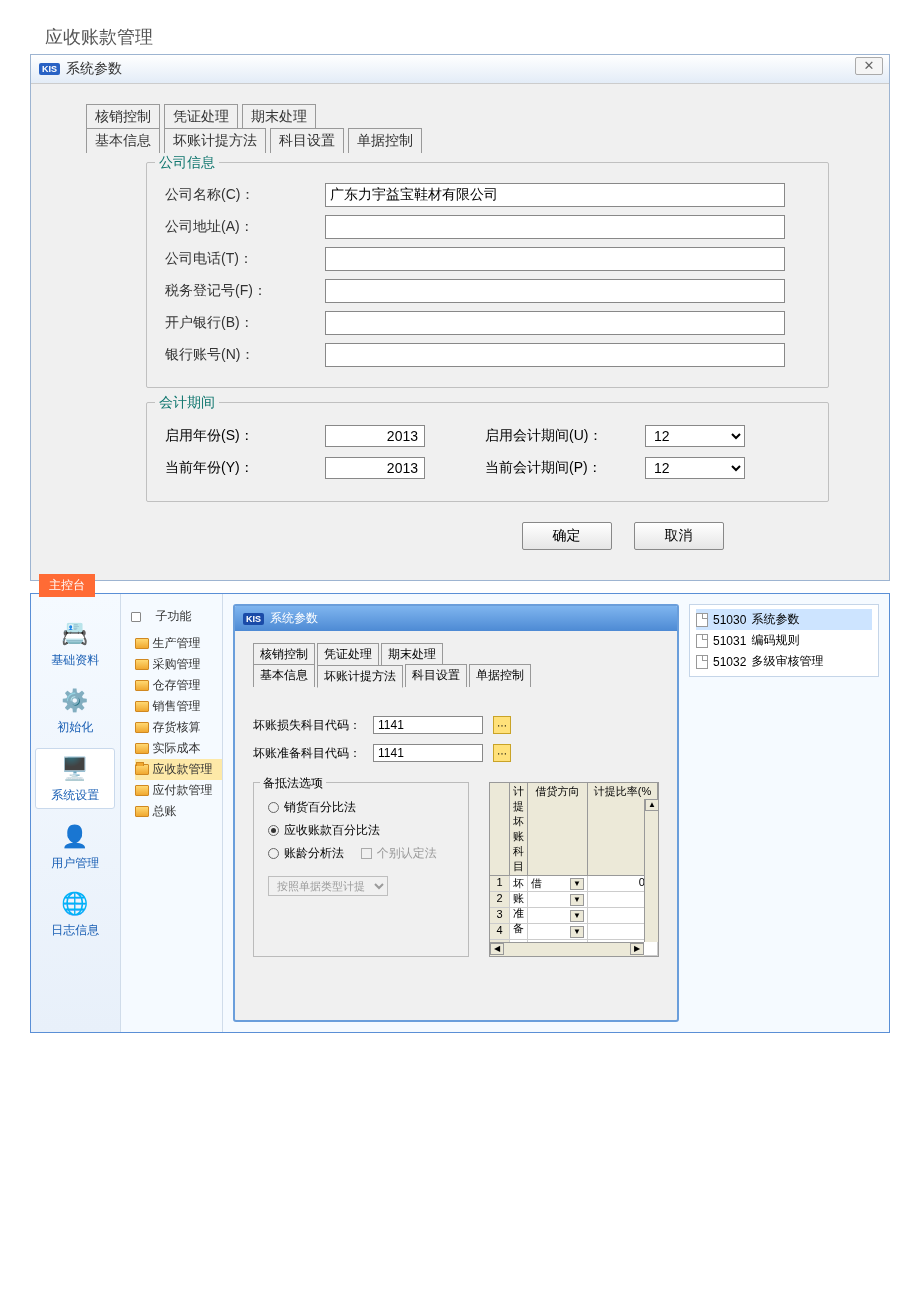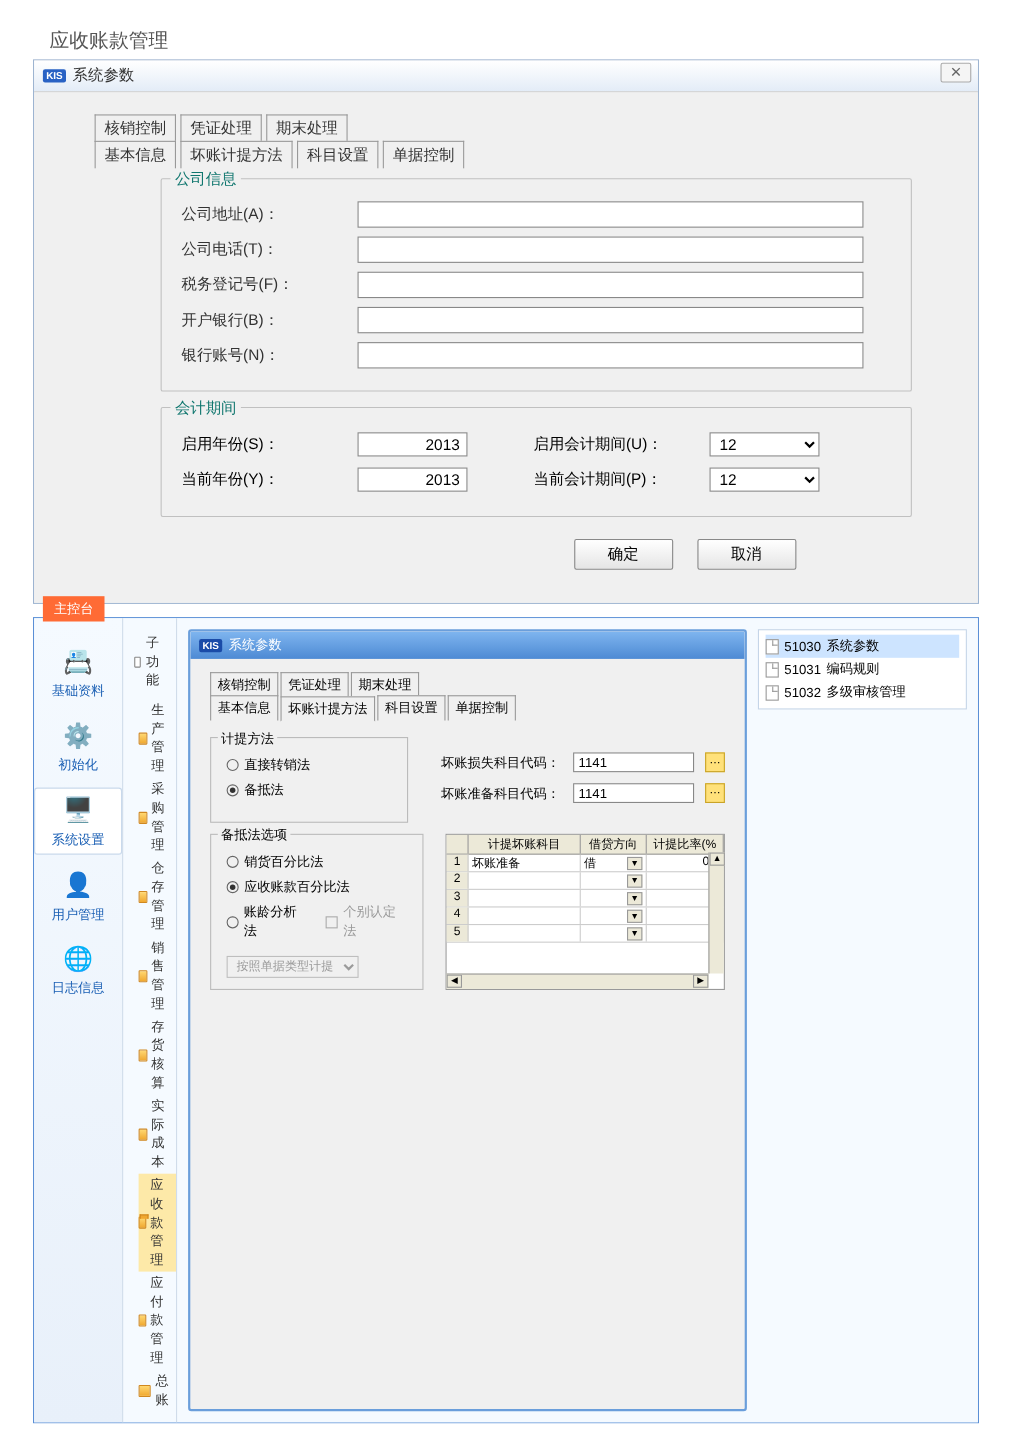--- a/index.html
+++ b/index.html
@@ -41,21 +41,21 @@
     .console-tab-strip { position: absolute; top: -20px; left: 8px; }
     .console-tab { background: #ff6b35; color: #fff; padding: 3px 10px; font-size: 12px; display: inline-block; }
     
     .sidebar-icons { width: 130px; padding: 20px 0; display: flex; flex-direction: column; align-items: center; gap: 8px; background: linear-gradient(#f5faff,#e8f0fa); }
     .sidebar-item { display: flex; flex-direction: column; align-items: center; gap: 2px; cursor: pointer; padding: 4px; width: 80px; }
     .sidebar-item.active { background: #fff; border: 1px solid #c9d9ec; border-radius: 3px; }
     .sidebar-icon { width: 32px; height: 32px; display: flex; align-items: center; justify-content: center; font-size: 22px; }
     .sidebar-label { color: #1a5fb4; font-size: 12px; }
     
     .subfunc-panel { width: 150px; padding: 10px 0; background: #f5faff; border-left: 1px solid #d0dcea; }
-    .panel-header { display: flex; align-items: center; gap: 5px; padding: 4px 10px 8px; color: #333; font-size: 12px; }
+    .panel-header { display: flex; align-items: center; gap: 15px; padding: 4px 10px 8px; color: #333; font-size: 12px; }
     .panel-header-box { width: 10px; height: 10px; background: #fff; border: 1px solid #888; border-radius: 1px; display:inline-block;}
     .tree-list { list-style: none; padding-left: 14px; }
     .tree-item { display: flex; align-items: center; gap: 4px; padding: 2px 0; cursor: pointer; color: #333; font-size: 12px; }
     .tree-item.selected { background: #fde9a8; }
     .folder-icon { width: 14px; height: 11px; background: linear-gradient(#ffd872,#f0a830); border: 1px solid #d08820; border-radius: 1px; display: inline-block; position: relative; }
     .folder-icon.open::before { content:""; position:absolute; left:0; top:-3px; width:6px; height:3px; background:#f0a830; border:1px solid #d08820; border-bottom:none; }
     
     .main-area { flex: 1; padding: 10px; background: #f5faff; border-left: 1px solid #d0dcea; position: relative; display:flex; }
     
     .detail-panel { width: 200px; padding-left: 10px; }
@@ -80,21 +80,21 @@
     .radio-dot { width:11px; height:11px; border:1px solid #666; border-radius:50%; display:inline-flex; align-items:center; justify-content:center;}
     .radio-dot.checked::after { content:""; width:5px; height:5px; background:#333; border-radius:50%; }
     
     .code-rows { flex:1; padding-top:4px; }
     .code-row { display:flex; align-items:center; gap:10px; margin:10px 0; font-size:12px;}
     .code-label { width:110px;}
     .code-input { width:110px; height:18px; border:1px solid #888; background:#fff; font-size:12px; padding:0 4px;}
     .lookup-btn { width:18px; height:18px; background:#ffe17a; border:1px solid #c9a327; display:inline-flex; align-items:center; justify-content:center; cursor:pointer; font-size:10px;}
     
     .lower-section { display:flex; gap:20px; margin-top:10px;}
-    .option-group { border:1px solid #bbb; padding:10px 14px; position:relative; width:194px;}
+    .option-group { border:1px solid #bbb; padding:10px 14px; position:relative; width:216px;}
     .option-group .leg { position:absolute; top:-8px; left:6px; background:#f0f0f0; padding:0 3px; font-size:12px;}
     .chk-box { width:11px; height:11px; border:1px solid #aaa; display:inline-block;}
     .sel-disabled { width:120px; height:20px; border:1px solid #aaa; background:#f0f0f0; color:#777; font-size:11px; padding:0 4px; margin-top:8px;}
     
     .grid { flex:1; border:1px solid #999; background:#fff; font-size:11px; position:relative;}
     .grid-head { display:flex; background:#ece9d8; border-bottom:1px solid #999;}
     .gh { border-right:1px solid #999; padding:1px 3px; text-align:center;}
     .gh1{width:20px;} .gh2{flex:1;} .gh3{width:60px;} .gh4{width:70px;}
     .grid-row { display:flex; border-bottom:1px solid #ccc; height:16px;}
     .gc { border-right:1px solid #ccc; padding:0 3px;}
@@ -124,20 +124,24 @@
     <div class="tab-row">
       <div class="tab active">基本信息</div>
       <div class="tab">坏账计提方法</div>
       <div class="tab">科目设置</div>
       <div class="tab">单据控制</div>
     </div>
 
     <div class="fieldset">
       <span class="fieldset-legend">公司信息</span>
       <div class="form-row">
+          <span class="form-label">公司名称(C)：</span>
+          <input class="form-input" value="广东力宇益宝鞋材有限公司" style="">
+        </div>
+      <div class="form-row">
           <span class="form-label">公司地址(A)：</span>
           <input class="form-input" value="" style="">
         </div>
       <div class="form-row">
           <span class="form-label">公司电话(T)：</span>
           <input class="form-input" value="" style="">
         </div>
       <div class="form-row">
           <span class="form-label">税务登记号(F)：</span>
           <input class="form-input" value="" style="">
@@ -260,31 +264,20 @@
           <div class="tab2">期末处理</div>
         </div>
         <div class="tab-row2">
           <div class="tab2">基本信息</div>
           <div class="tab2 active" style="background:#f0f0f0; font-weight:normal; border-bottom:1px solid #f0f0f0; position:relative; top:1px;">坏账计提方法</div>
           <div class="tab2">科目设置</div>
           <div class="tab2">单据控制</div>
         </div>
 
         <div class="inner-section">
-          <div class="method-group">
-            <span class="leg">计提方法</span>
-            <div class="radio-row">
-                <span class="radio-dot"></span>
-                <span>直接转销法</span>
-              </div>
-            <div class="radio-row">
-                <span class="radio-dot checked"></span>
-                <span>备抵法</span>
-              </div>
-          </div>
           <div class="code-rows">
             <div class="code-row">
               <span class="code-label">坏账损失科目代码：</span>
               <input class="code-input" value="1141" style="">
               <span class="lookup-btn">⋯</span>
             </div>
             <div class="code-row">
               <span class="code-label">坏账准备科目代码：</span>
               <input class="code-input" value="1141" style="">
               <span class="lookup-btn">⋯</span>

